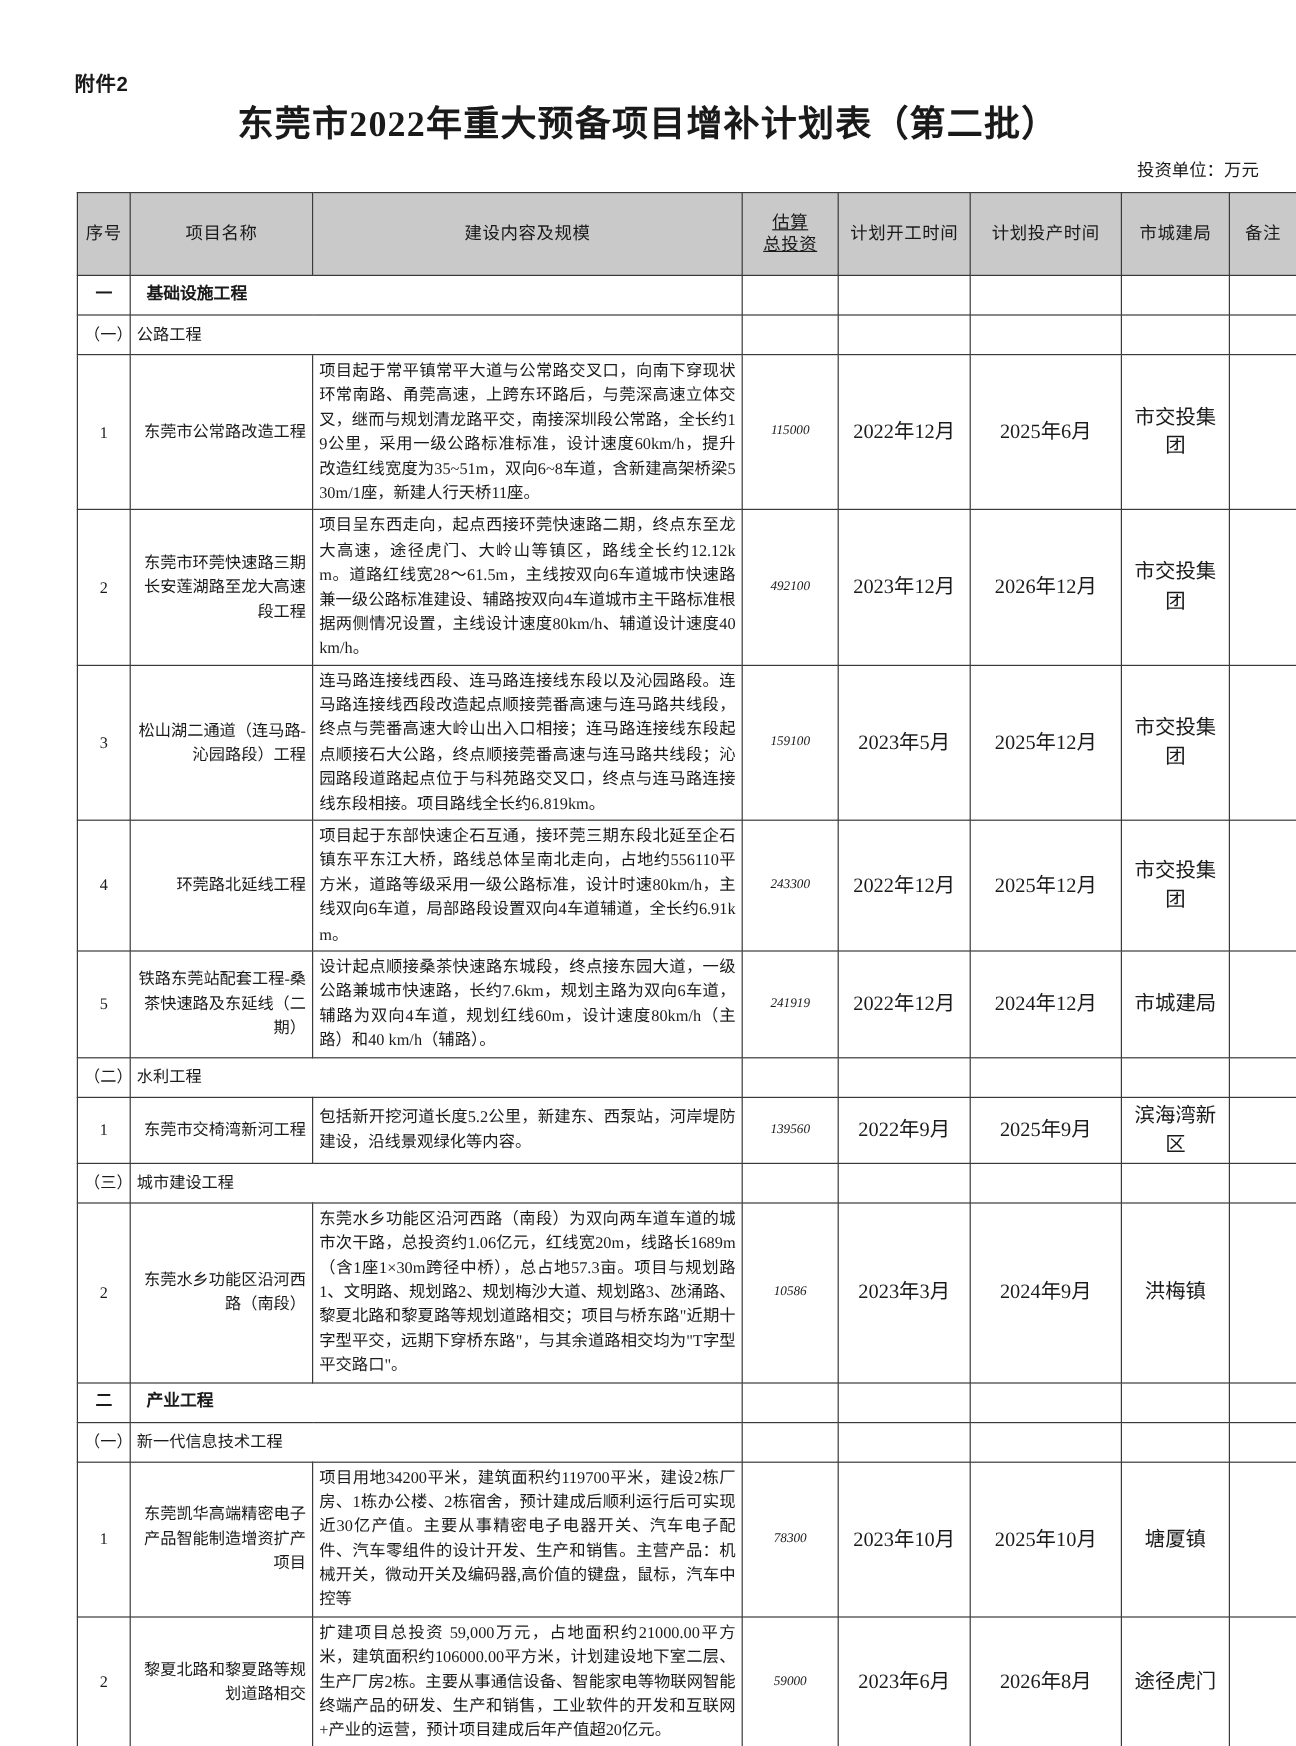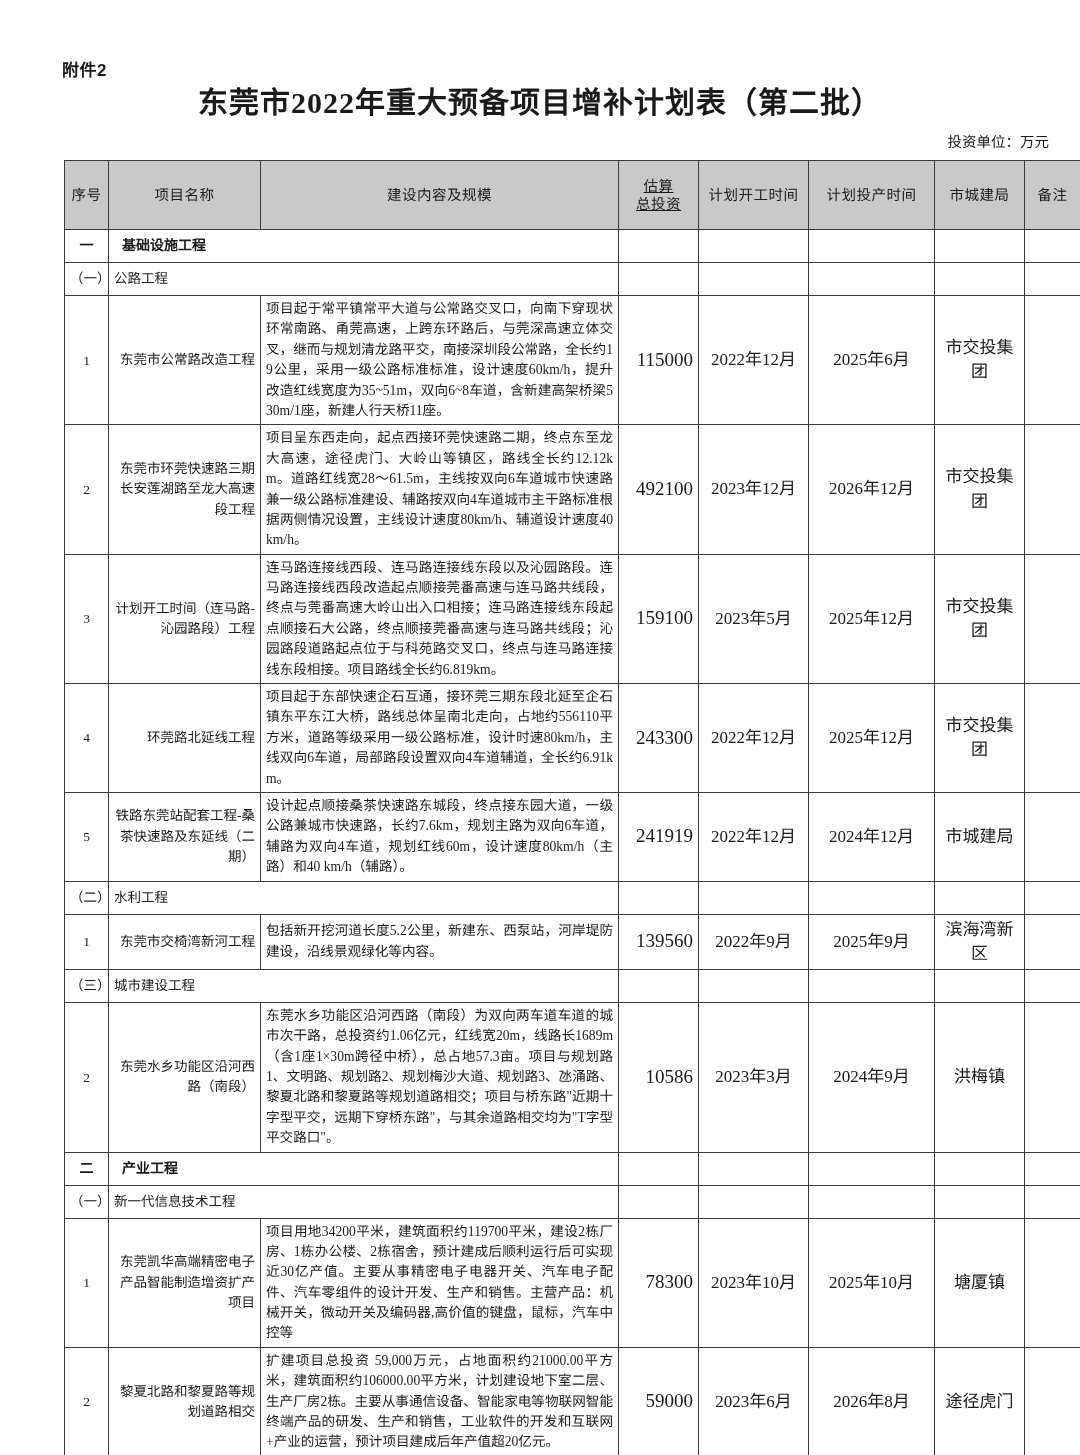--- a/index.html
+++ b/index.html
@@ -87,21 +87,21 @@
     font-size: 14.5px;
     height: 62px;
     font-family: "Liberation Sans", "DejaVu Sans", sans-serif;
     letter-spacing: 0.5px;
   }
   thead td.two-line { line-height: 1.25; text-decoration: underline; }
 
   td.seq      { text-align: center; font-size: 13.5px; }
   td.name     { text-align: right; font-size: 13.5px; line-height: 1.5; }
   td.desc     { text-align: justify; text-justify: inter-ideograph; font-size: 13.6px; line-height: 1.5; vertical-align: middle; margin-top: 12px; }
-  td.inv      { text-align: right; padding-right: 6px; font-size: 19px; }
+  td.inv      { text-align: center; padding-right: 6px; font-size: 11px; font-style: italic; }
   td.start,
   td.prod,
   td.unit     { text-align: center; font-size: 17px; }
   td.note     { text-align: center; }
 
   tr.section td.sec-seq {
     text-align: center;
     font-weight: bold;
     font-size: 14px;
   }
@@ -189,21 +189,21 @@
             <td class="name">东莞市环莞快速路三期长安莲湖路至龙大高速段工程</td>
             <td class="desc">项目呈东西走向，起点西接环莞快速路二期，终点东至龙大高速，途径虎门、大岭山等镇区，路线全长约12.12km。道路红线宽28～61.5m，主线按双向6车道城市快速路兼一级公路标准建设、辅路按双向4车道城市主干路标准根据两侧情况设置，主线设计速度80km/h、辅道设计速度40km/h。</td>
             <td class="inv">492100</td>
             <td class="start">2023年12月</td>
             <td class="prod">2026年12月</td>
             <td class="unit">市交投集团</td>
             <td class="note">&nbsp;</td>
           </tr>
           <tr>
             <td class="seq">3</td>
-            <td class="name">计划开工时间（连马路-沁园路段）工程</td>
+            <td class="name">松山湖二通道（连马路-沁园路段）工程</td>
             <td class="desc">连马路连接线西段、连马路连接线东段以及沁园路段。连马路连接线西段改造起点顺接莞番高速与连马路共线段，终点与莞番高速大岭山出入口相接；连马路连接线东段起点顺接石大公路，终点顺接莞番高速与连马路共线段；沁园路段道路起点位于与科苑路交叉口，终点与连马路连接线东段相接。项目路线全长约6.819km。</td>
             <td class="inv">159100</td>
             <td class="start">2023年5月</td>
             <td class="prod">2025年12月</td>
             <td class="unit">市交投集团</td>
             <td class="note">&nbsp;</td>
           </tr>
           <tr>
             <td class="seq">4</td>
             <td class="name">环莞路北延线工程</td>

